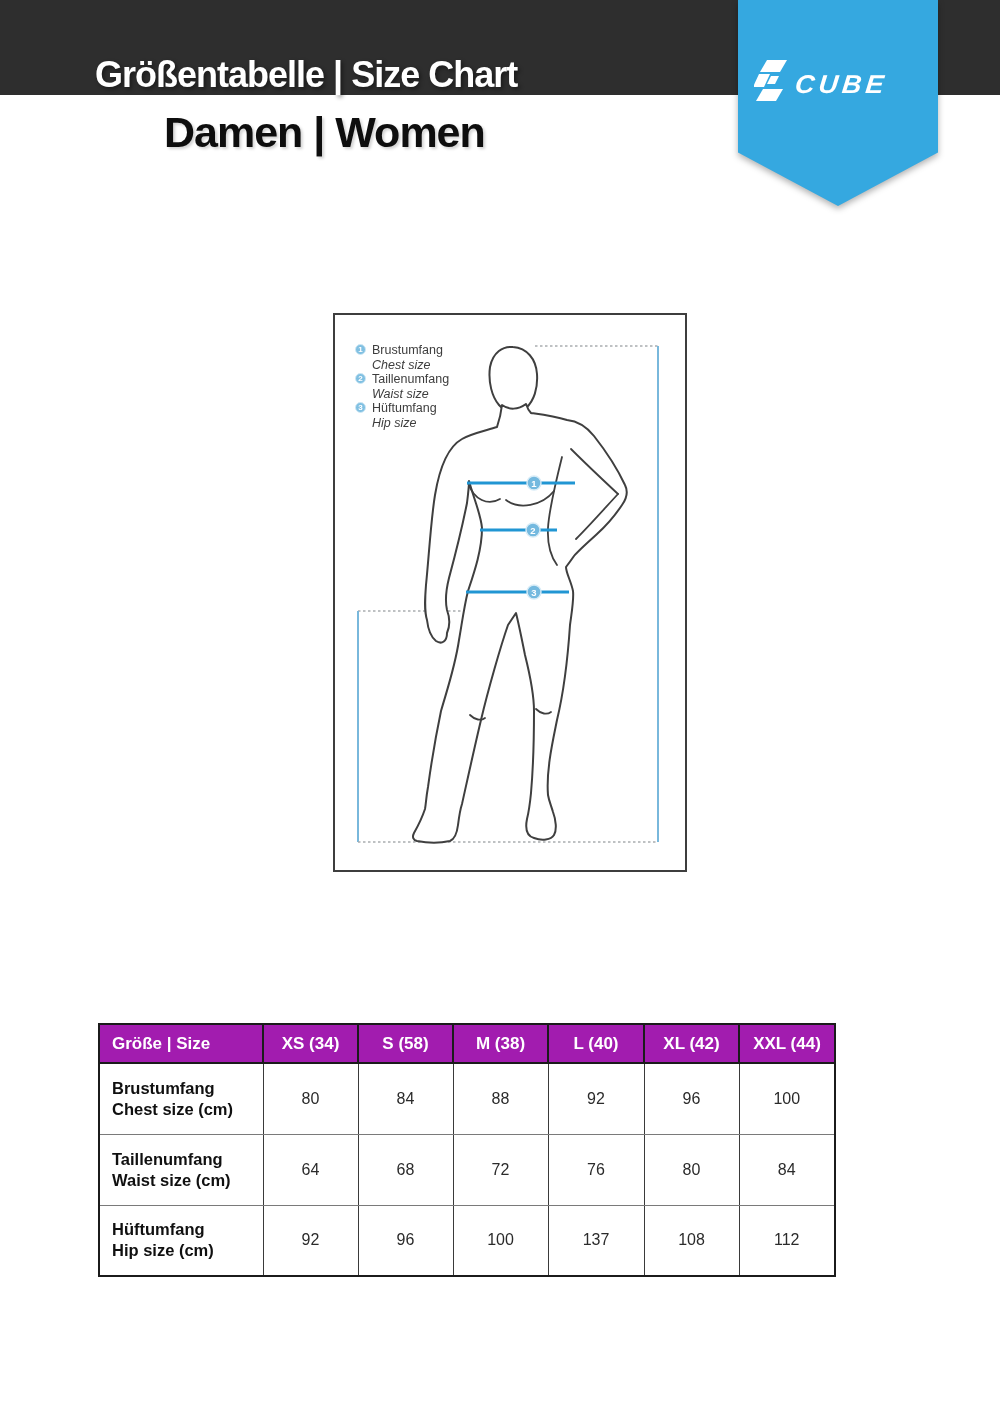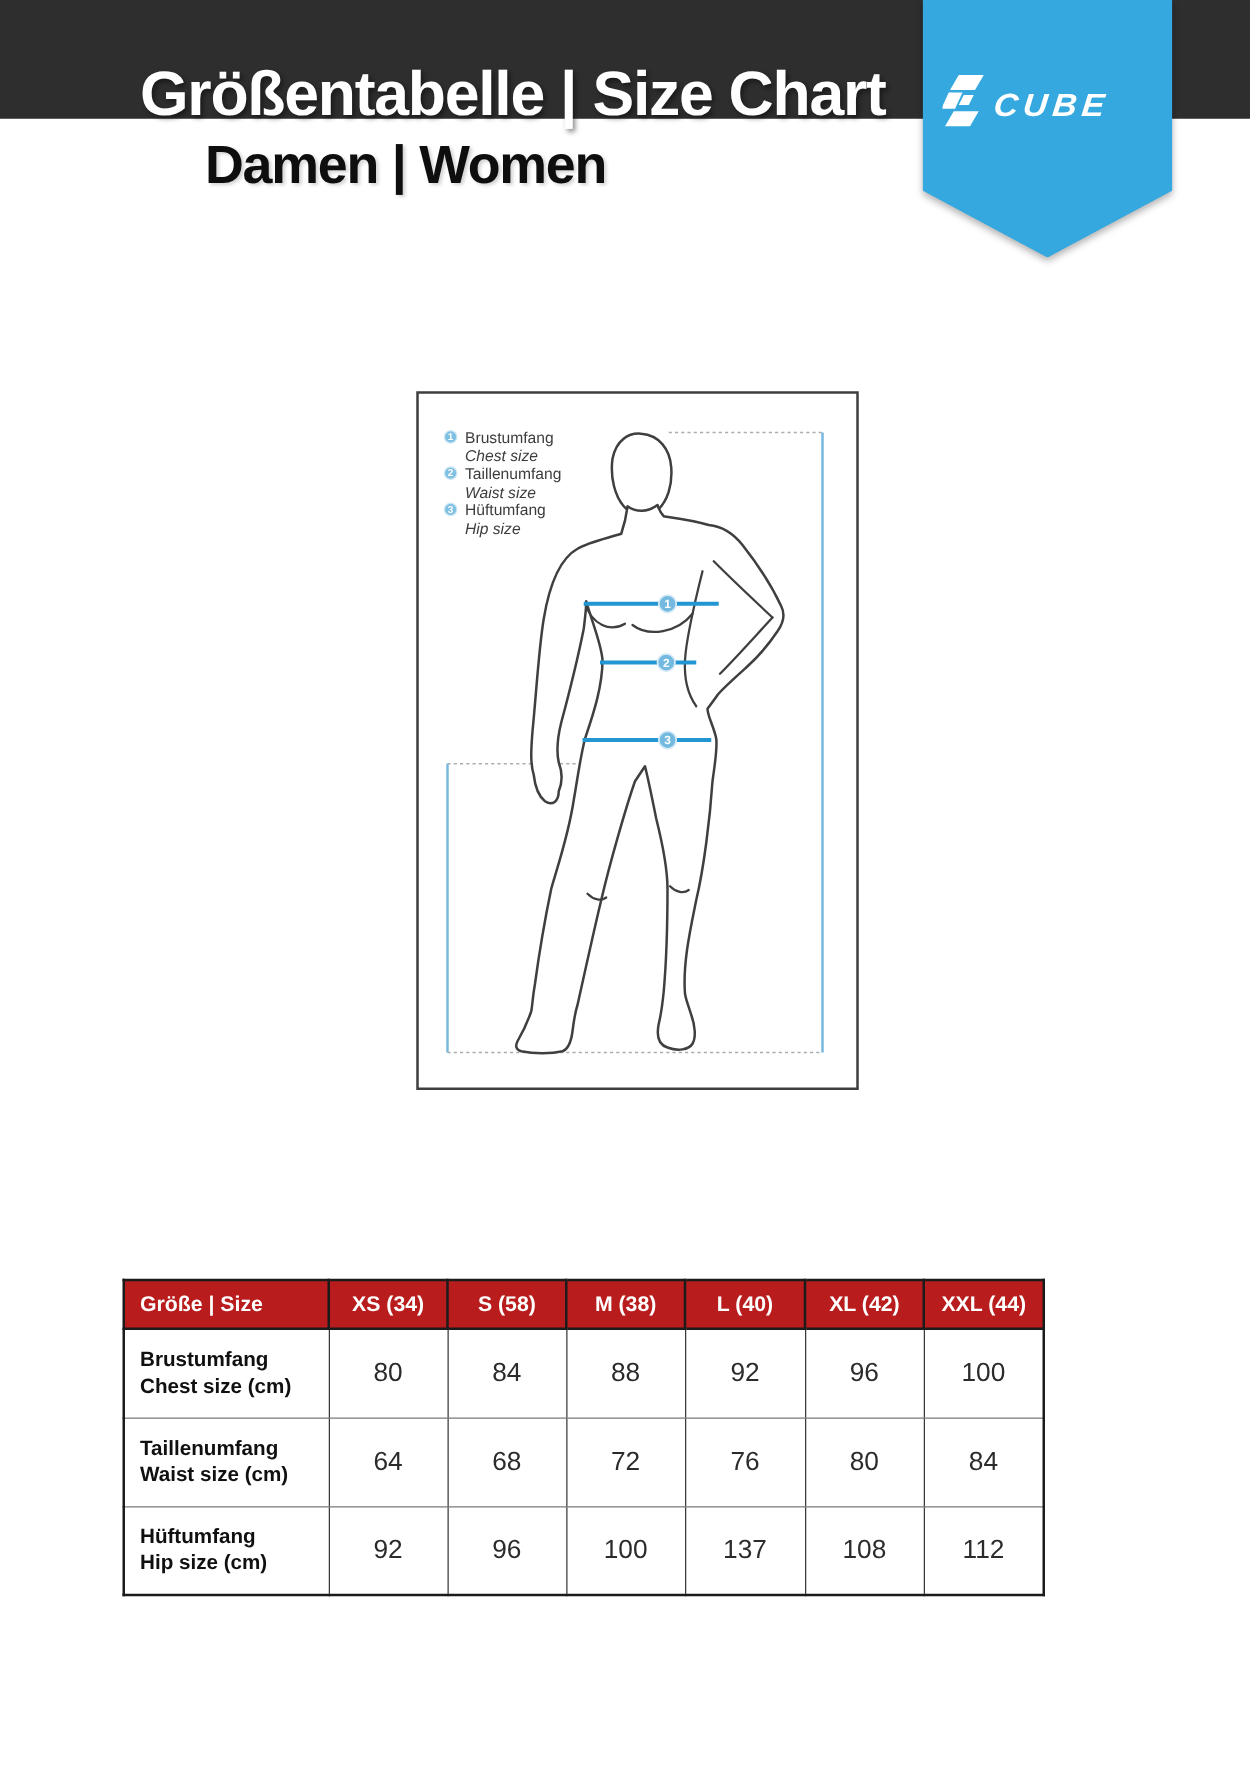--- a/index.html
+++ b/index.html
@@ -9,22 +9,22 @@
     background:#ffffff; overflow:hidden;
     font-family:"Liberation Sans", sans-serif;
   }
 
   
   .topbar {
     position:absolute; left:0; top:0; width:1000px; height:95px;
     background:#2e2e2e;
   }
   .main-title {
-    position:absolute; left:112px; top:56px;
-    font-size:50px; line-height:38px; font-weight:bold; color:#ffffff;
+    position:absolute; left:95px; top:56px;
+    font-size:36px; line-height:38px; font-weight:bold; color:#ffffff;
     letter-spacing:-1px; white-space:nowrap;
     text-shadow:2px 2px 4px rgba(0,0,0,0.45);
   }
   .sub-title {
     position:absolute; left:120px; top:110px;
     font-size:43px; line-height:44px; font-weight:bold; color:#0e0e0e;
     letter-spacing:-1px; white-space:nowrap;
     text-shadow:2px 2px 3px rgba(0,0,0,0.18);
     margin-left:44px;
   }
@@ -70,26 +70,26 @@
   .legend-de { grid-column:2; grid-row:1; }
   .legend-en { grid-column:2; grid-row:2;font-style:italic; }
 
   
   .size-table {
     position:absolute; left:98px; top:1023px; width:736px;
     border-collapse:collapse; table-layout:fixed;
     border:2px solid #1b1b1b;
   }
   .size-table th {
-    background:#b91c1c; color:#ffffff; font-weight:bold; font-size:17px;
+    background:#a21caf; color:#ffffff; font-weight:bold; font-size:17px;
     height:39px; border:2px solid #1b1b1b; text-align:center;
   }
   .size-table th.col-label { text-align:left; padding-left:12px; }
   .size-table td {
-    height:71px; font-size:21px; color:#2b2b2b; text-align:center;
+    height:71px; font-size:16px; color:#2b2b2b; text-align:center;
     border-top:1px solid #7a7a7a; border-bottom:1px solid #7a7a7a;
     border-left:1px solid #3a3a3a; border-right:1px solid #3a3a3a;
     background:#ffffff;
   }
   .size-table td.row-label {
     text-align:left; padding-left:12px; font-weight:bold; color:#101010;
     font-size:16.5px; line-height:21px;
   }
 </style>
 </head>

